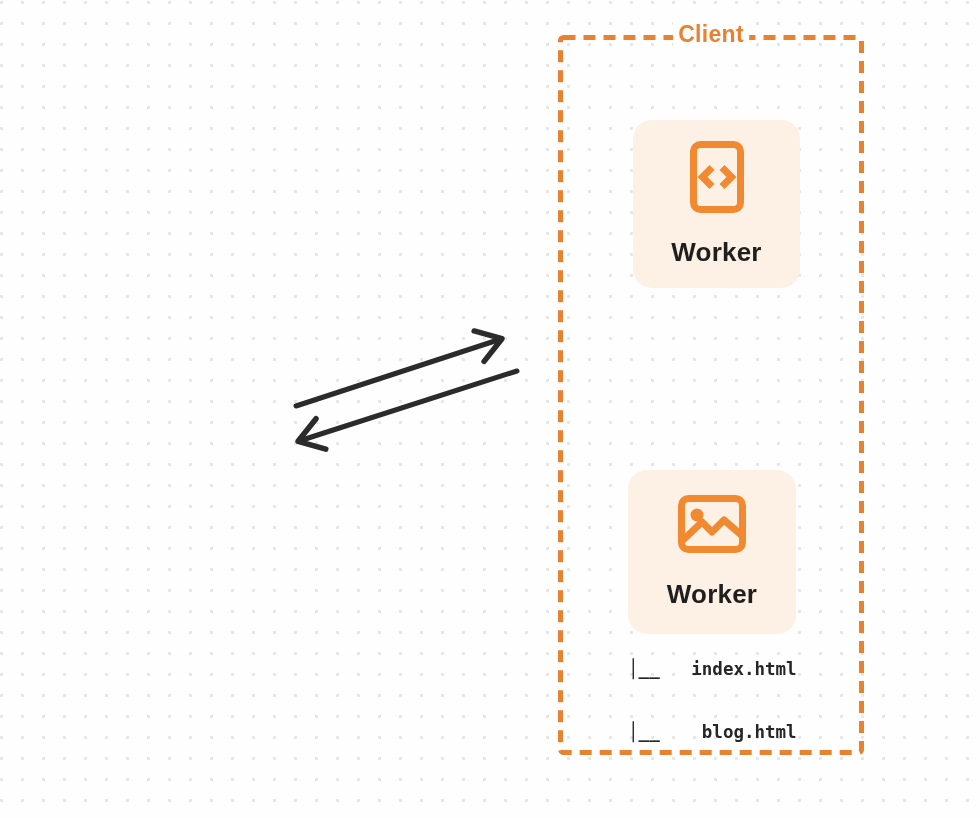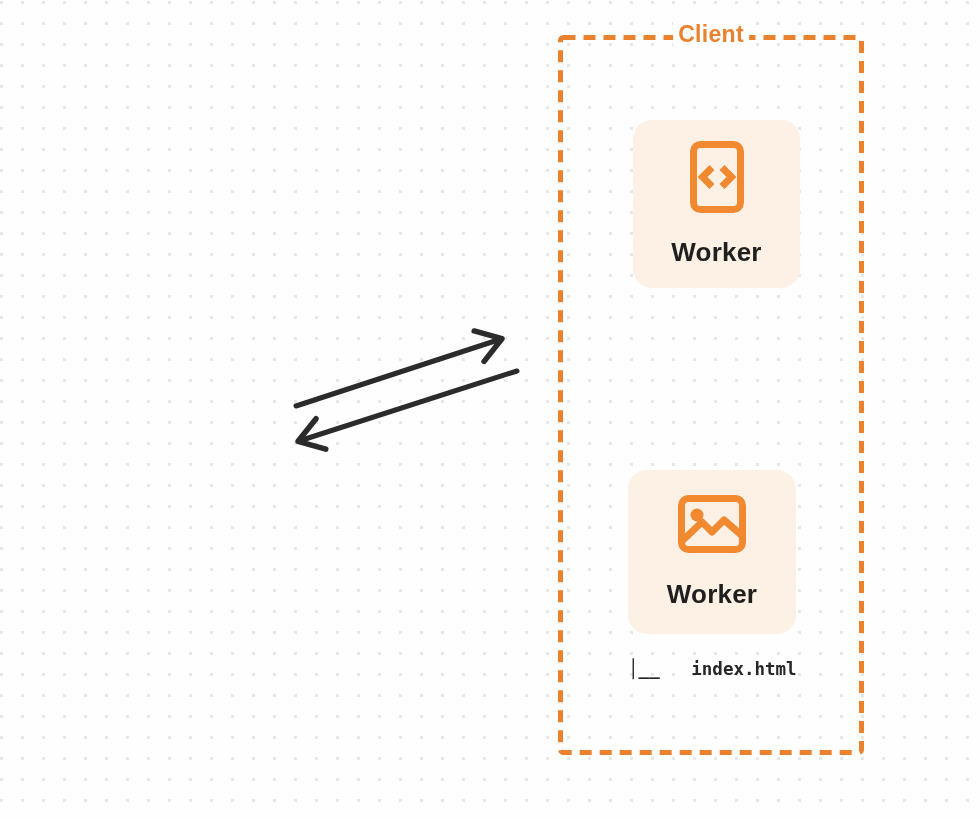--- a/index.html
+++ b/index.html
@@ -118,17 +118,18 @@
           <rect class="icon-stroke" x="3.5" y="3.5" width="61" height="51" rx="7" stroke-width="7"></rect>
           <circle class="icon-fill" cx="19" cy="20" r="6.5"></circle>
           <path class="icon-stroke" d="M4,46 L24,27 L34,37 L46,25 L64.5,41" stroke-width="7" stroke-linecap="butt" stroke-linejoin="round"></path>
         </svg>
       </span>
       <span class="node-label">Worker</span>
     </div>
 
     <div class="file-tree">
       <div>  │__   index.html</div>
+      <div>  │__    blog.html</div>
       
     </div>
   </div>
 
 </div>
 
 </body></html>

